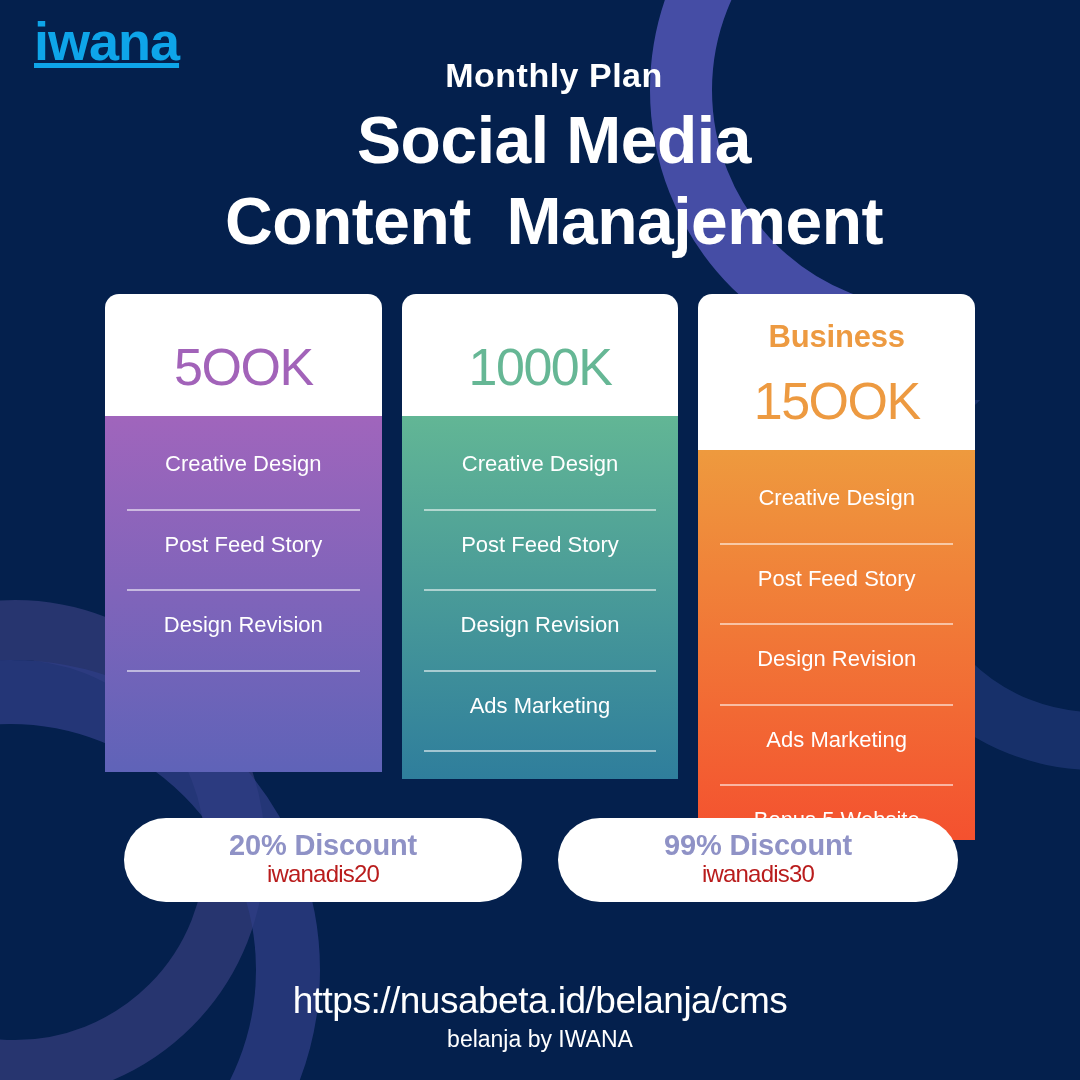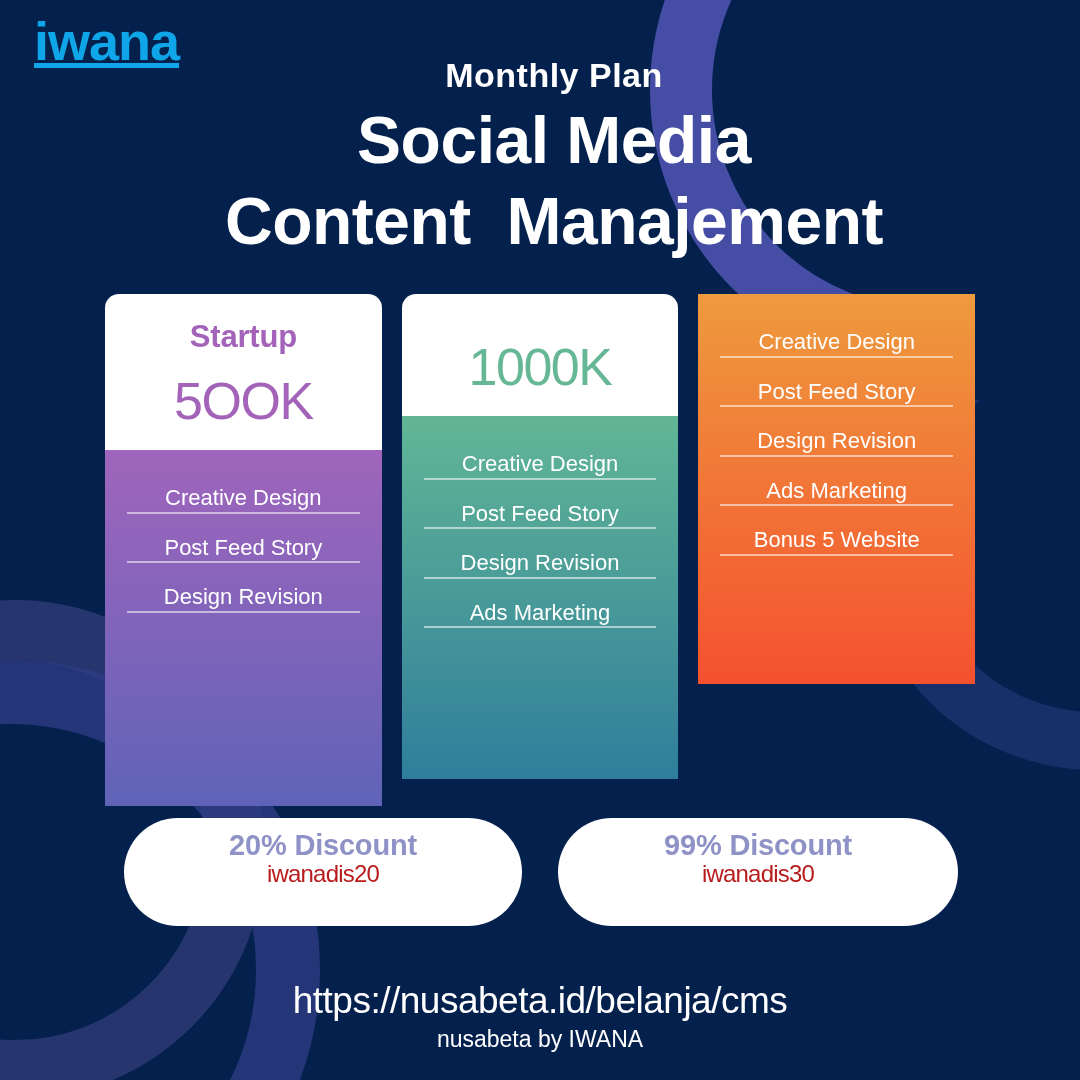--- a/index.html
+++ b/index.html
@@ -119,42 +119,42 @@
   }
 
   .card-body {
     padding: 34px 22px 16px;
     color: #ffffff;
   }
   .feature {
     font-size: 22px;
     text-align: center;
     line-height: 1.25;
-    padding-bottom: 0;
+    padding-bottom: 31px;
     border-bottom: 2px solid rgba(255,255,255,.55);
     margin-bottom: 20px;
     white-space: nowrap;
   }
   .feature:last-child { margin-bottom: 0; }
 
   .c0 .plan-name, .c0 .plan-price { color: #a263b9; }
   .c1 .plan-name, .c1 .plan-price { color: #66b795; }
   .c2 .plan-name, .c2 .plan-price { color: #ed9a41; }
 
   .c0 .card-body { background: linear-gradient(180deg,#a065bc 0%,#5f63b8 100%); height: 356px; }
   .c1 .card-body { background: linear-gradient(180deg,#62b695 0%,#2f7e9c 100%); height: 363px; }
   .c2 .card-body { background: linear-gradient(180deg,#ee9a3e 0%,#f4512f 100%); height: 390px; }
 
   
   .pill {
     position: absolute;
     background: #ffffff;
     border-radius: 60px;
     text-align: center;
-    height: 108px;
+    height: 84px;
     padding-top: 11px;
   }
   .pill-a { left: 124px; top: 818px; width: 398px; }
   .pill-b { left: 558px; top: 818px; width: 400px; }
   .pill-label {
     font-size: 29px;
     font-weight: 700;
     color: #8f92c6;
     line-height: 1.12;
     letter-spacing: -.2px;
@@ -203,21 +203,20 @@
   <div class="head">
     <div class="kicker">Monthly Plan</div>
     <div class="title">Social Media</div>
     <div class="title">Content  Manajement</div>
   </div>
 
   <div class="cards">
 
     <div class="card c0">
       <div class="card-head">
-        <div class="plan-name">Startup</div>
         <div class="plan-price">5OOK</div>
       </div>
       <div class="card-body">
         <div class="feature">Creative Design</div>
         <div class="feature">Post Feed Story</div>
         <div class="feature">Design Revision</div>
       </div>
     </div>
 
     <div class="card c1">
@@ -226,20 +225,24 @@
       </div>
       <div class="card-body">
         <div class="feature">Creative Design</div>
         <div class="feature">Post Feed Story</div>
         <div class="feature">Design Revision</div>
         <div class="feature">Ads Marketing</div>
       </div>
     </div>
 
     <div class="card c2">
+      <div class="card-head">
+        <div class="plan-name">Business</div>
+        <div class="plan-price">15OOK</div>
+      </div>
       <div class="card-body">
         <div class="feature">Creative Design</div>
         <div class="feature">Post Feed Story</div>
         <div class="feature">Design Revision</div>
         <div class="feature">Ads Marketing</div>
         <div class="feature">Bonus 5 Website</div>
       </div>
     </div>
 
   </div>
@@ -249,16 +252,16 @@
     <div class="pill-code">iwanadis20</div>
   </div>
 
   <div class="pill pill-b">
     <div class="pill-label">99% Discount</div>
     <div class="pill-code">iwanadis30</div>
   </div>
 
   <div class="footer">
     <div class="footer-url">https://nusabeta.id/belanja/cms</div>
-    <div class="footer-sub">nusabeta by IWANA</div>
+    <div class="footer-sub">belanja by IWANA</div>
   </div>
 
 </div>
 
 </body></html>

